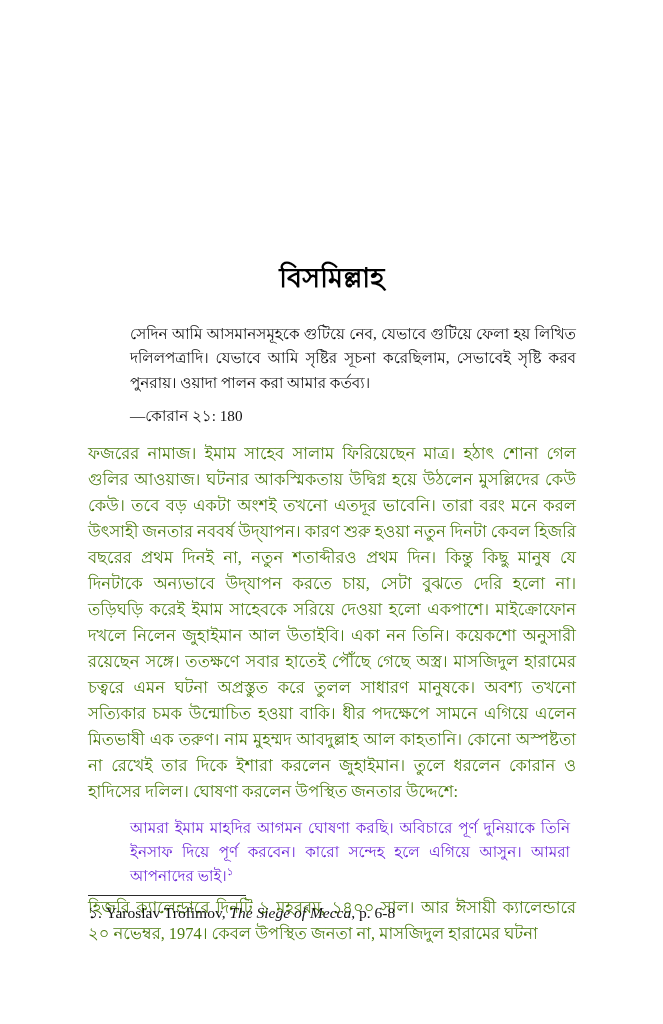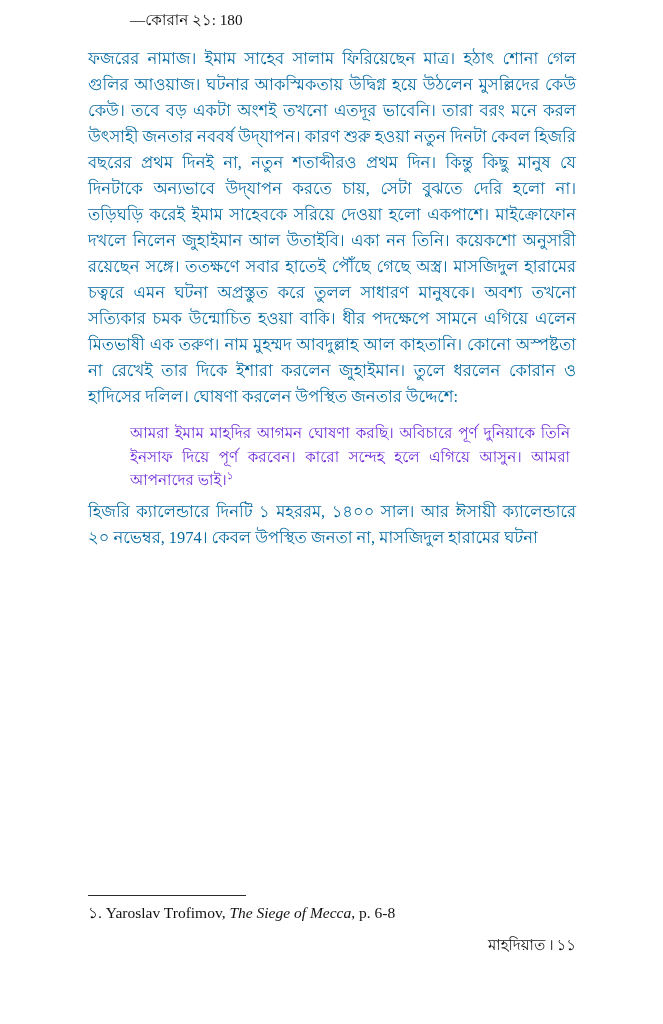--- a/index.html
+++ b/index.html
@@ -68,21 +68,21 @@
     text-align: left;
   }
 
   
   .body-text {
     margin: 14px 0 0 0;
     font-size: 16.4px;
     line-height: 1.585;
     text-align: justify;
     text-justify: inter-word;
-    color: #0369a1;
+    color: #4d7c0f;
   }
   .body-text.tight {
     margin-top: 7px;
   }
 
   
   .quote-block {
     margin: 11px 0 0 0;
     padding-left: 42px;
     padding-right: 6px;
@@ -145,34 +145,37 @@
     padding: 0 3px;
   }
 </style>
 </head>
 <body>
 
 <div class="page">
 
   <div class="content">
 
+    <h1 class="chapter-title">বিসমিল্লাহ</h1>
 
+    <blockquote class="epigraph">
+      <p>সেদিন আমি আসমানসমূহকে গুটিয়ে নেব, যেভাবে গুটিয়ে ফেলা হয় লিখিত দলিলপত্রাদি। যেভাবে আমি সৃষ্টির সূচনা করেছিলাম, সেভাবেই সৃষ্টি করব পুনরায়। ওয়াদা পালন করা আমার কর্তব্য।</p>
+    </blockquote>
 
     <p class="epigraph-source">—কোরান ২১: 180</p>
 
     <p class="body-text">ফজরের নামাজ। ইমাম সাহেব সালাম ফিরিয়েছেন মাত্র। হঠাৎ শোনা গেল গুলির আওয়াজ। ঘটনার আকস্মিকতায় উদ্বিগ্ন হয়ে উঠলেন মুসল্লিদের কেউ কেউ। তবে বড় একটা অংশই তখনো এতদূর ভাবেনি। তারা বরং মনে করল উৎসাহী জনতার নববর্ষ উদ্‌যাপন। কারণ শুরু হওয়া নতুন দিনটা কেবল হিজরি বছরের প্রথম দিনই না, নতুন শতাব্দীরও প্রথম দিন। কিন্তু কিছু মানুষ যে দিনটাকে অন্যভাবে উদ্‌যাপন করতে চায়, সেটা বুঝতে দেরি হলো না। তড়িঘড়ি করেই ইমাম সাহেবকে সরিয়ে দেওয়া হলো একপাশে। মাইক্রোফোন দখলে নিলেন জুহাইমান আল উতাইবি। একা নন তিনি। কয়েকশো অনুসারী রয়েছেন সঙ্গে। ততক্ষণে সবার হাতেই পৌঁছে গেছে অস্ত্র। মাসজিদুল হারামের চত্বরে এমন ঘটনা অপ্রস্তুত করে তুলল সাধারণ মানুষকে। অবশ্য তখনো সত্যিকার চমক উন্মোচিত হওয়া বাকি। ধীর পদক্ষেপে সামনে এগিয়ে এলেন মিতভাষী এক তরুণ। নাম মুহম্মদ আবদুল্লাহ আল কাহতানি। কোনো অস্পষ্টতা না রেখেই তার দিকে ইশারা করলেন জুহাইমান। তুলে ধরলেন কোরান ও হাদিসের দলিল। ঘোষণা করলেন উপস্থিত জনতার উদ্দেশে:</p>
 
     <blockquote class="quote-block">
       <p><span>আমরা ইমাম মাহদির আগমন ঘোষণা করছি। অবিচারে পূর্ণ দুনিয়াকে তিনি ইনসাফ দিয়ে পূর্ণ করবেন। কারো সন্দেহ হলে এগিয়ে আসুন। আমরা আপনাদের ভাই।</span><span class="footnote-marker">১</span></p>
     </blockquote>
 
     <p class="body-text tight">হিজরি ক্যালেন্ডারে দিনটি ১ মহররম, ১৪০০ সাল। আর ঈসায়ী ক্যালেন্ডারে ২০ নভেম্বর, 1974। কেবল উপস্থিত জনতা না, মাসজিদুল হারামের ঘটনা</p>
 
   </div>
 
   <div class="footnote-area">
     <hr class="footnote-rule">
     <p class="footnote"><span class="bn-num">১.</span>&nbsp;<span>Yaroslav Trofimov,</span>&nbsp;<span class="title-italic">The Siege of Mecca</span><span>, p. 6-8</span></p>
   </div>
 
-  <div class="page-footer"><span>মাহদিয়াত</span><span class="sep">।</span><span>১১</span></div>
 
 </div>
 
 </body></html>

